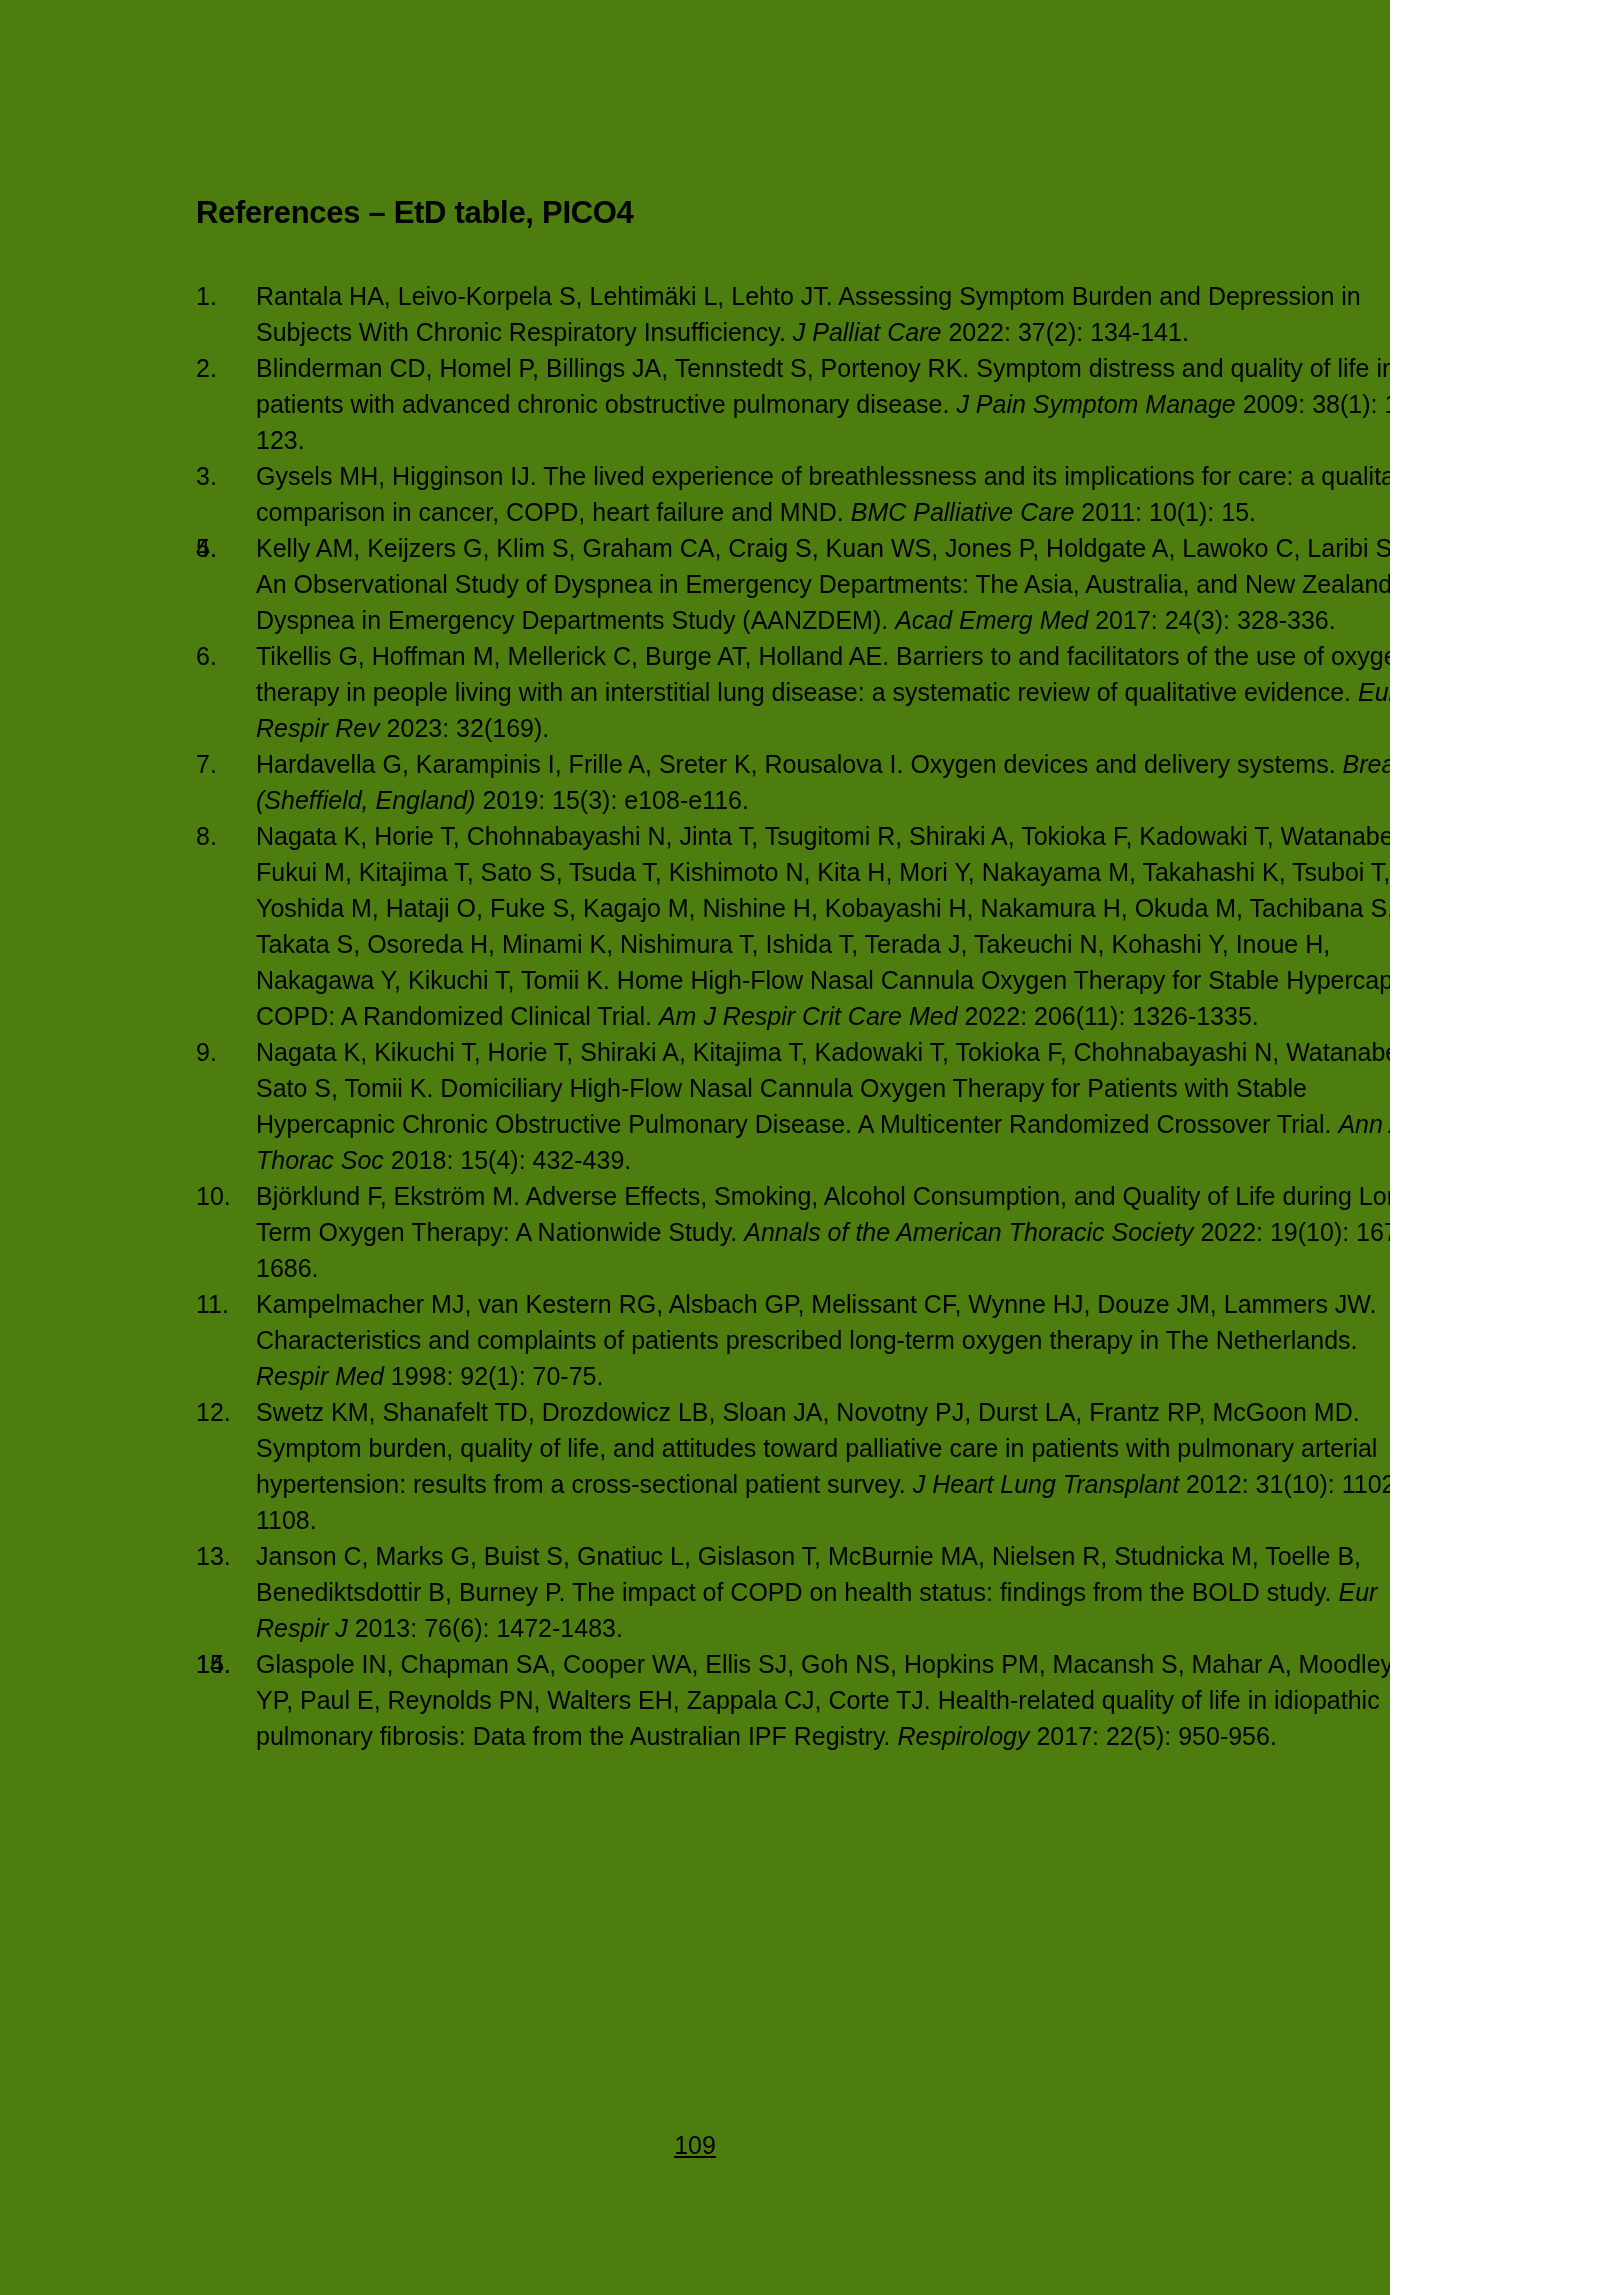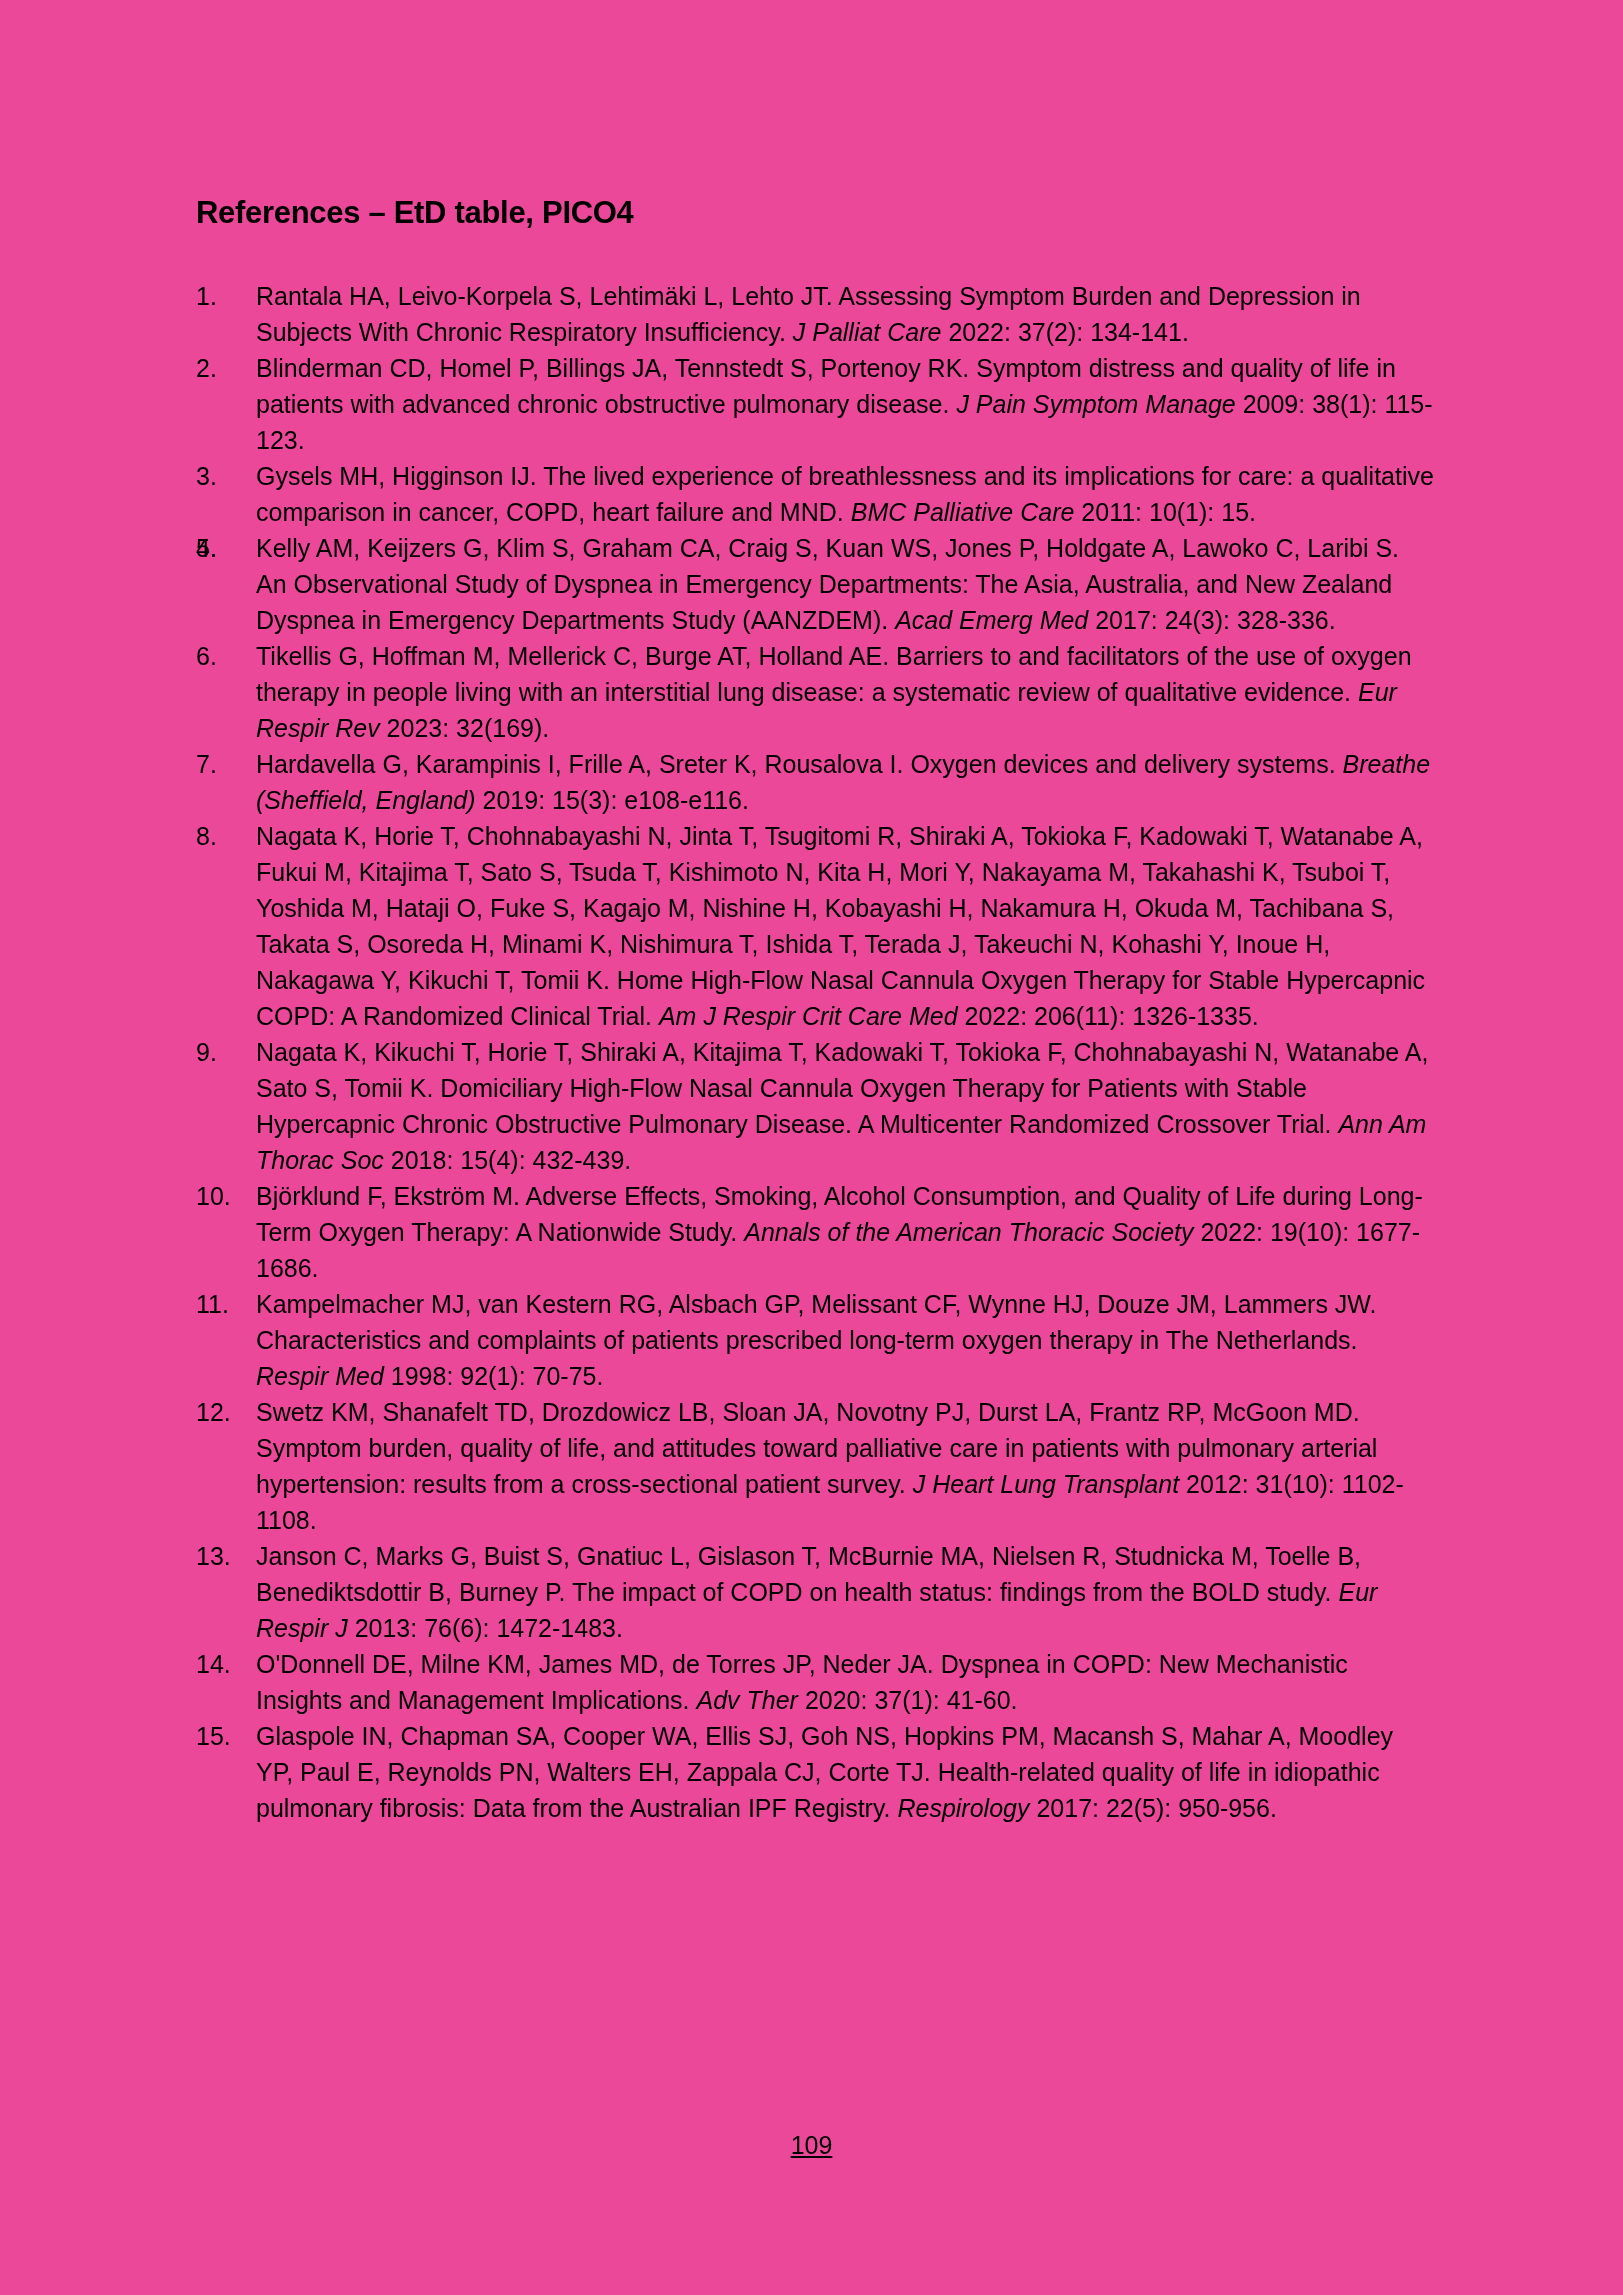--- a/index.html
+++ b/index.html
@@ -2,23 +2,23 @@
 <html style="font-size:10.5px"><head>
 <meta charset="utf-8">
 <style>
   html, body {
     margin: 0;
     padding: 0;
     background: #ffffff;
   }
   .page {
     position: relative;
-    width: 1623px;
+    width: 1390px;
     height: 2295px;
-    background: #ec4899;
+    background: #4d7c0f;
     color: #000000;
     font-family: "Liberation Sans", "DejaVu Sans", sans-serif;
     overflow: hidden;
   }
   .content {
     position: absolute;
     left: 196px;
     top: 196px;
     width: 1238px;
   }
@@ -74,19 +74,19 @@
         <li><span class="ref-num">4.</span></li>
         <li><span class="ref-num">5.</span><span class="ref-text"><span>Kelly AM, Keijzers G, Klim S, Graham CA, Craig S, Kuan WS, Jones P, Holdgate A, Lawoko C, Laribi S. An Observational Study of Dyspnea in Emergency Departments: The Asia, Australia, and New Zealand Dyspnea in Emergency Departments Study (AANZDEM). </span><em>Acad Emerg Med</em><span> 2017: 24(3): 328-336.</span></span></li>
         <li><span class="ref-num">6.</span><span class="ref-text"><span>Tikellis G, Hoffman M, Mellerick C, Burge AT, Holland AE. Barriers to and facilitators of the use of oxygen therapy in people living with an interstitial lung disease: a systematic review of qualitative evidence. </span><em>Eur Respir Rev</em><span> 2023: 32(169).</span></span></li>
         <li><span class="ref-num">7.</span><span class="ref-text"><span>Hardavella G, Karampinis I, Frille A, Sreter K, Rousalova I. Oxygen devices and delivery systems. </span><em>Breathe (Sheffield, England)</em><span> 2019: 15(3): e108-e116.</span></span></li>
         <li><span class="ref-num">8.</span><span class="ref-text"><span>Nagata K, Horie T, Chohnabayashi N, Jinta T, Tsugitomi R, Shiraki A, Tokioka F, Kadowaki T, Watanabe A, Fukui M, Kitajima T, Sato S, Tsuda T, Kishimoto N, Kita H, Mori Y, Nakayama M, Takahashi K, Tsuboi T, Yoshida M, Hataji O, Fuke S, Kagajo M, Nishine H, Kobayashi H, Nakamura H, Okuda M, Tachibana S, Takata S, Osoreda H, Minami K, Nishimura T, Ishida T, Terada J, Takeuchi N, Kohashi Y, Inoue H, Nakagawa Y, Kikuchi T, Tomii K. Home High-Flow Nasal Cannula Oxygen Therapy for Stable Hypercapnic COPD: A Randomized Clinical Trial. </span><em>Am J Respir Crit Care Med</em><span> 2022: 206(11): 1326-1335.</span></span></li>
         <li><span class="ref-num">9.</span><span class="ref-text"><span>Nagata K, Kikuchi T, Horie T, Shiraki A, Kitajima T, Kadowaki T, Tokioka F, Chohnabayashi N, Watanabe A, Sato S, Tomii K. Domiciliary High-Flow Nasal Cannula Oxygen Therapy for Patients with Stable Hypercapnic Chronic Obstructive Pulmonary Disease. A Multicenter Randomized Crossover Trial. </span><em>Ann Am Thorac Soc</em><span> 2018: 15(4): 432-439.</span></span></li>
         <li><span class="ref-num">10.</span><span class="ref-text"><span>Björklund F, Ekström M. Adverse Effects, Smoking, Alcohol Consumption, and Quality of Life during Long-Term Oxygen Therapy: A Nationwide Study. </span><em>Annals of the American Thoracic Society</em><span> 2022: 19(10): 1677-1686.</span></span></li>
         <li><span class="ref-num">11.</span><span class="ref-text"><span>Kampelmacher MJ, van Kestern RG, Alsbach GP, Melissant CF, Wynne HJ, Douze JM, Lammers JW. Characteristics and complaints of patients prescribed long-term oxygen therapy in The Netherlands. </span><em>Respir Med</em><span> 1998: 92(1): 70-75.</span></span></li>
         <li><span class="ref-num">12.</span><span class="ref-text"><span>Swetz KM, Shanafelt TD, Drozdowicz LB, Sloan JA, Novotny PJ, Durst LA, Frantz RP, McGoon MD. Symptom burden, quality of life, and attitudes toward palliative care in patients with pulmonary arterial hypertension: results from a cross-sectional patient survey. </span><em>J Heart Lung Transplant</em><span> 2012: 31(10): 1102-1108.</span></span></li>
         <li><span class="ref-num">13.</span><span class="ref-text"><span>Janson C, Marks G, Buist S, Gnatiuc L, Gislason T, McBurnie MA, Nielsen R, Studnicka M, Toelle B, Benediktsdottir B, Burney P. The impact of COPD on health status: findings from the BOLD study. </span><em>Eur Respir J</em><span> 2013: 76(6): 1472-1483.</span></span></li>
-        <li><span class="ref-num">14.</span><span class="ref-text"><span>O'Donnell DE, Milne KM, James MD, de Torres JP, Neder JA. Dyspnea in COPD: New Mechanistic Insights and Management Implications. </span><em>Adv Ther</em><span> 2020: 37(1): 41-60.</span></span></li>
+        <li><span class="ref-num">14.</span></li>
         <li><span class="ref-num">15.</span><span class="ref-text"><span>Glaspole IN, Chapman SA, Cooper WA, Ellis SJ, Goh NS, Hopkins PM, Macansh S, Mahar A, Moodley YP, Paul E, Reynolds PN, Walters EH, Zappala CJ, Corte TJ. Health-related quality of life in idiopathic pulmonary fibrosis: Data from the Australian IPF Registry. </span><em>Respirology</em><span> 2017: 22(5): 950-956.</span></span></li>
       </ol>
   </div>
   <div class="page-num">109</div>
 </div>
 
 
 </body></html>

